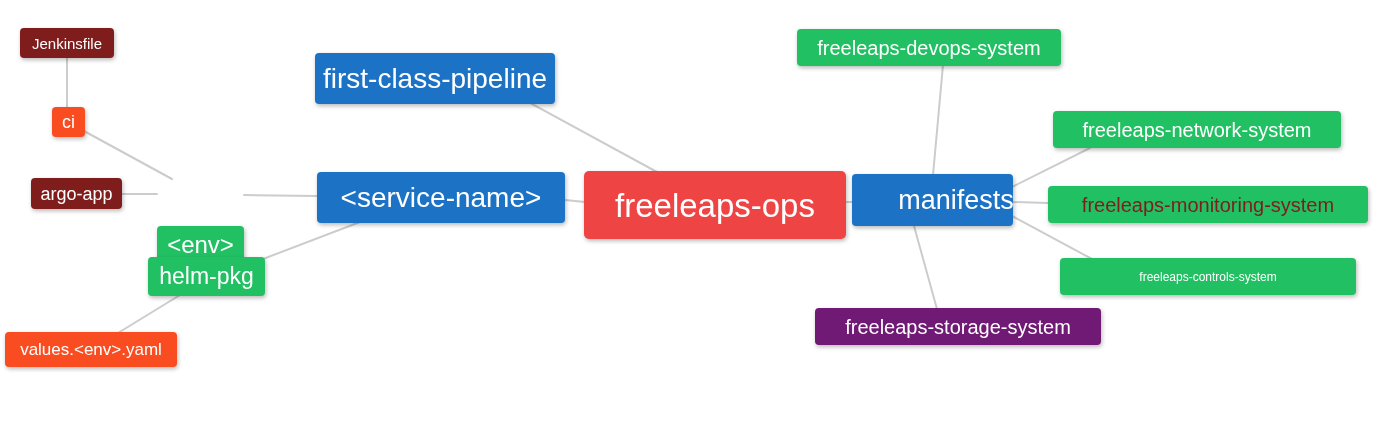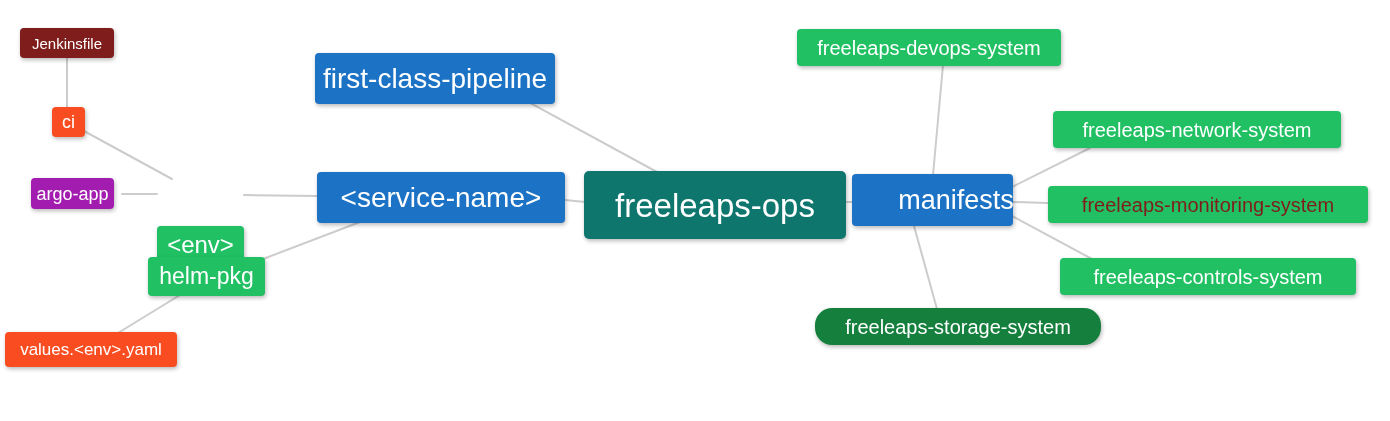--- a/index.html
+++ b/index.html
@@ -53,28 +53,28 @@
       <line x1="565" y1="200" x2="585" y2="202" stroke="#cccccc" stroke-width="2" stroke-linecap="round"></line>
       <line x1="501" y1="87" x2="657" y2="172" stroke="#cccccc" stroke-width="2" stroke-linecap="round"></line>
       <line x1="845" y1="202" x2="853" y2="202" stroke="#cccccc" stroke-width="2" stroke-linecap="round"></line>
       <line x1="933" y1="175" x2="943" y2="65" stroke="#cccccc" stroke-width="2" stroke-linecap="round"></line>
       <line x1="1012" y1="187" x2="1090" y2="148" stroke="#cccccc" stroke-width="2" stroke-linecap="round"></line>
       <line x1="1012" y1="202" x2="1048" y2="203" stroke="#cccccc" stroke-width="2" stroke-linecap="round"></line>
       <line x1="1012" y1="216" x2="1092" y2="259" stroke="#cccccc" stroke-width="2" stroke-linecap="round"></line>
       <line x1="914" y1="226" x2="937" y2="309" stroke="#cccccc" stroke-width="2" stroke-linecap="round"></line>
     </svg>
 
-<div class="mm-node root" style="left: 584px; top: 171px; width: 262px; height: 68px; font-size: 33px; background: #0f766e; color: rgb(255, 255, 255);">freeleaps-ops</div>
+<div class="mm-node root" style="left: 584px; top: 171px; width: 262px; height: 68px; font-size: 33px; background: #ef4444; color: rgb(255, 255, 255);">freeleaps-ops</div>
     <div class="mm-node" style="left: 315px; top: 37px; width: 240px; height: 51px; font-size: 28px; background: rgb(28, 114, 197); color: rgb(255, 255, 255); margin-top: 16px;">first-class-pipeline</div>
     <div class="mm-node" style="left: 317px; top: 172px; width: 248px; height: 51px; font-size: 28px; background: rgb(28, 114, 197); color: rgb(255, 255, 255);">&lt;service-name&gt;</div>
     <div class="mm-node" style="left: 852px; top: 174px; width: 161px; height: 52px; font-size: 27px; background: rgb(28, 114, 197); color: rgb(255, 255, 255); padding-left: 47px;">manifests</div>
     <div class="mm-node" style="left: 157px; top: 178px; width: 87px; height: 37px; font-size: 24px; background: rgb(33, 192, 99); color: rgb(255, 255, 255); margin-top: 48px;">&lt;env&gt;</div>
     <div class="mm-node" style="left: 148px; top: 257px; width: 117px; height: 39px; font-size: 23px; background: rgb(33, 192, 99); color: rgb(255, 255, 255);">helm-pkg</div>
     <div class="mm-node" style="left: 52px; top: 107px; width: 33px; height: 30px; font-size: 18px; background: rgb(249, 77, 33); color: rgb(255, 255, 255);">ci</div>
-    <div class="mm-node" style="left: 31px; top: 178px; width: 83px; height: 31px; font-size: 18px; background: #a21caf; color: rgb(255, 255, 255);">argo-app</div>
+    <div class="mm-node" style="left: 31px; top: 178px; width: 91px; height: 31px; font-size: 18px; background: #7f1d1d; color: rgb(255, 255, 255);">argo-app</div>
     <div class="mm-node" style="left: 5px; top: 332px; width: 172px; height: 35px; font-size: 17px; background: rgb(249, 77, 33); color: rgb(255, 255, 255);">values.&lt;env&gt;.yaml</div>
     <div class="mm-node" style="left: 20px; top: 28px; width: 94px; height: 30px; font-size: 15px; background: #7f1d1d; color: rgb(255, 255, 255);">Jenkinsfile</div>
     <div class="mm-node" style="left: 797px; top: 29px; width: 264px; height: 37px; font-size: 20px; background: rgb(33, 192, 99); color: rgb(255, 255, 255);">freeleaps-devops-system</div>
     <div class="mm-node" style="left: 1053px; top: 111px; width: 288px; height: 37px; font-size: 20px; background: rgb(33, 192, 99); color: rgb(255, 255, 255);">freeleaps-network-system</div>
     <div class="mm-node" style="left: 1048px; top: 186px; width: 320px; height: 37px; font-size: 20px; background: rgb(33, 192, 99); color: #7f1d1d;">freeleaps-monitoring-system</div>
-    <div class="mm-node" style="left: 1060px; top: 258px; width: 296px; height: 37px; font-size: 20px; background: rgb(33, 192, 99); color: rgb(255, 255, 255);">freeleaps-controls-system</div>
-    <div class="mm-node" style="left: 815px; top: 308px; width: 286px; height: 37px; font-size: 20px; background: #15803d; color: rgb(255, 255, 255); border-radius: 17px;">freeleaps-storage-system</div>
+    <div class="mm-node" style="left: 1060px; top: 258px; width: 296px; height: 37px; font-size: 12px; background: rgb(33, 192, 99); color: rgb(255, 255, 255);">freeleaps-controls-system</div>
+    <div class="mm-node" style="left: 815px; top: 308px; width: 286px; height: 37px; font-size: 20px; background: #701a75; color: rgb(255, 255, 255);">freeleaps-storage-system</div>
   </div>
 
 </body></html>

